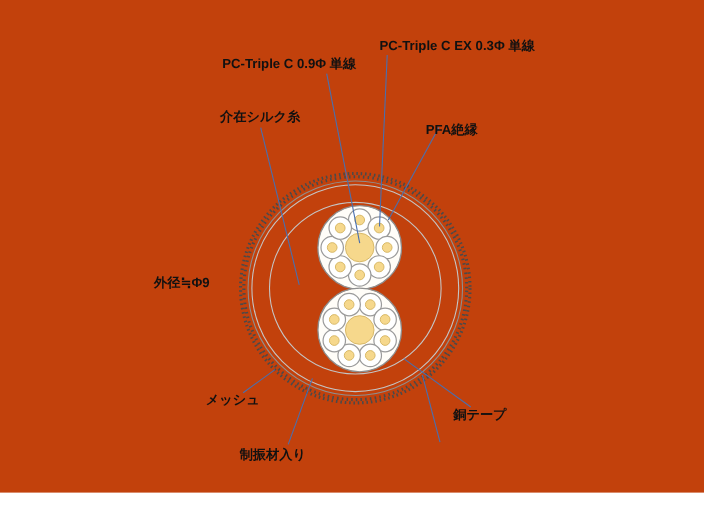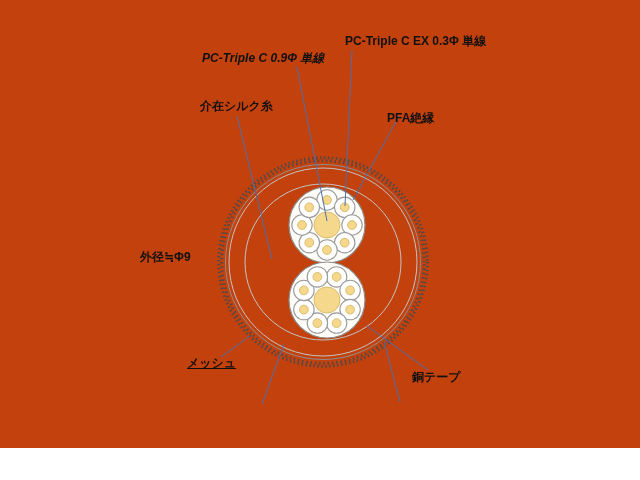--- a/index.html
+++ b/index.html
@@ -92,29 +92,30 @@
       <line x1="399" y1="116" x2="353" y2="200" class="leader"></line>
       <line x1="221" y1="357" x2="250" y2="336" class="leader"></line>
       <line x1="262" y1="404" x2="284" y2="344" class="leader"></line>
       <line x1="428" y1="370" x2="367" y2="326" class="leader"></line>
       <line x1="400" y1="402" x2="384" y2="341" class="leader"></line>
     </g>
   </svg>
 
   <div class="lbl" style="left:345px; top:34px;">PC-Triple C EX 0.3Φ 単線</div>
 
-  <div class="lbl" style="left:202px; top:51px;font-style:italic;">PC-Triple C 0.9Φ 単線</div>
+  <div class="lbl" style="left:202px; top:51px;">PC-Triple C 0.9Φ 単線</div>
 
   <div class="lbl" style="left:200px; top:99px;">介在シルク糸</div>
 
   <div class="lbl" style="left:387px; top:111px;">PFA絶縁</div>
 
   <div class="lbl" style="left:140px; top:250px;">外径≒Φ9</div>
 
-  <div class="lbl" style="left:187px; top:356px;text-decoration:underline;">メッシュ</div>
+  <div class="lbl" style="left:187px; top:356px;">メッシュ</div>
 
   <div class="lbl lbl-center lbl-block" style="left:178px; top:406px; width:140px;">
+    <span>制振材入り</span>
   </div>
 
   <div class="lbl" style="left:412px; top:371px;font-family:Liberation Mono, monospace;">銅テープ</div>
 
 
 </div>
 
 </body></html>

